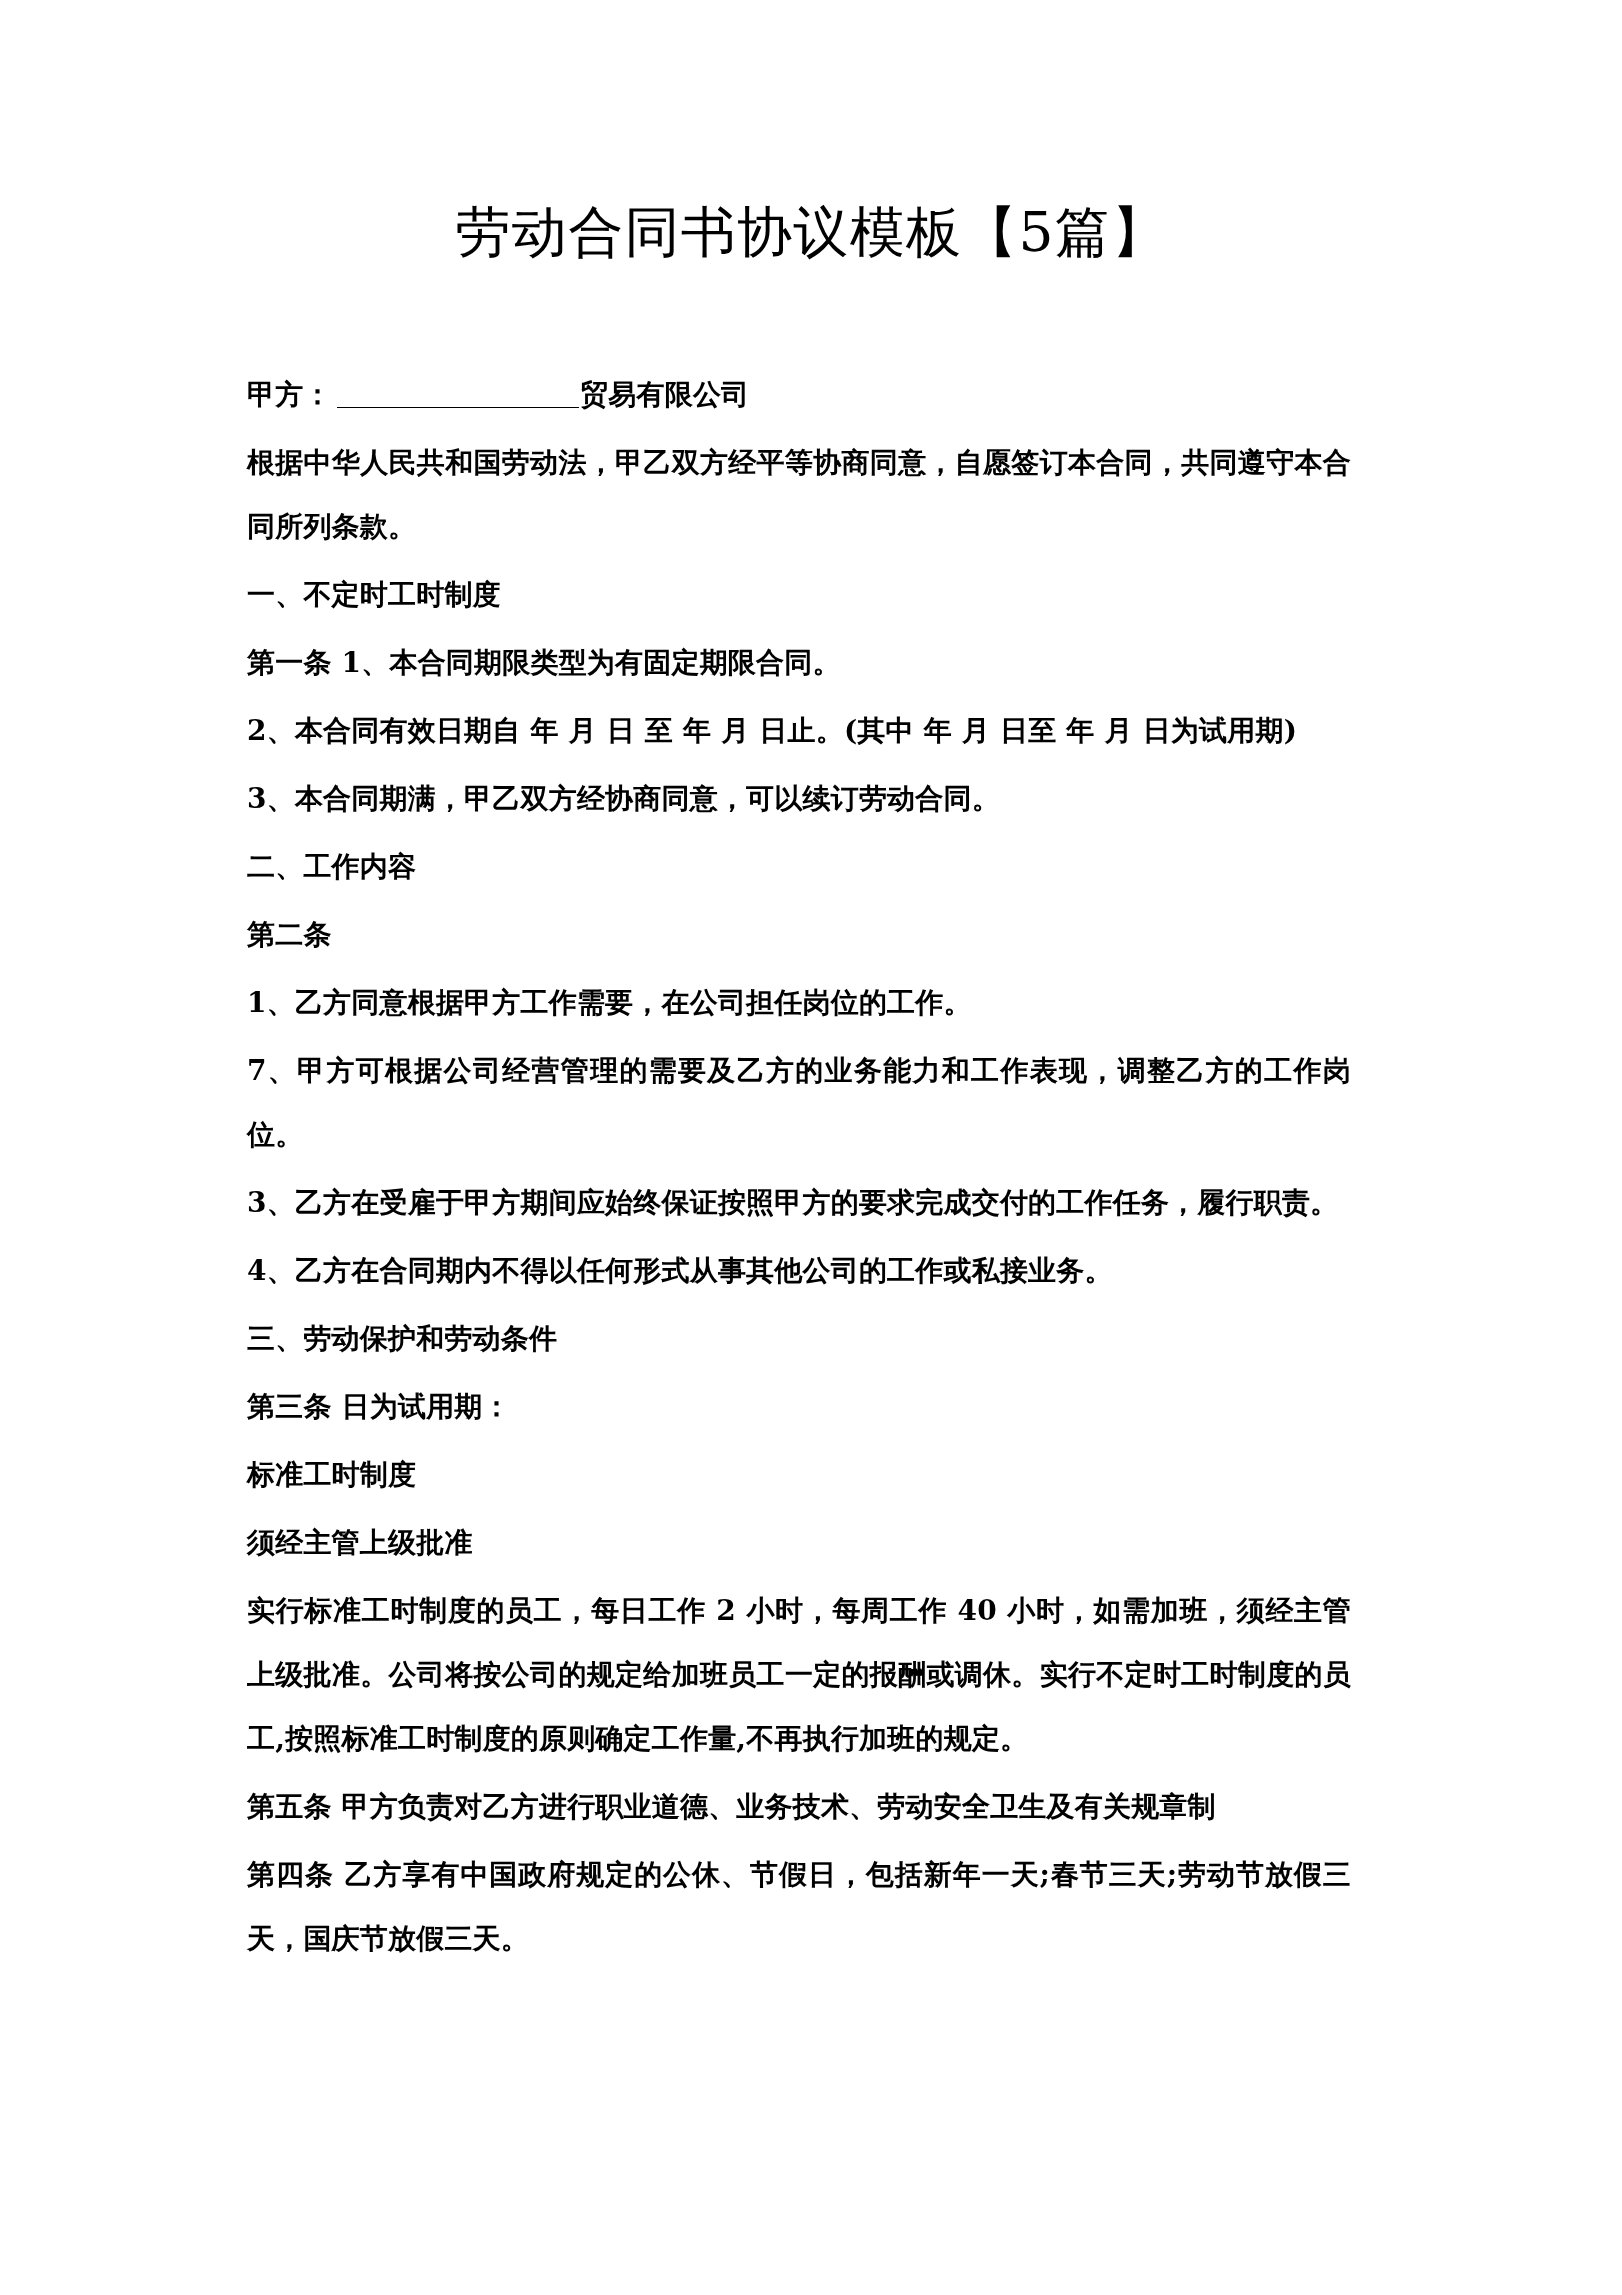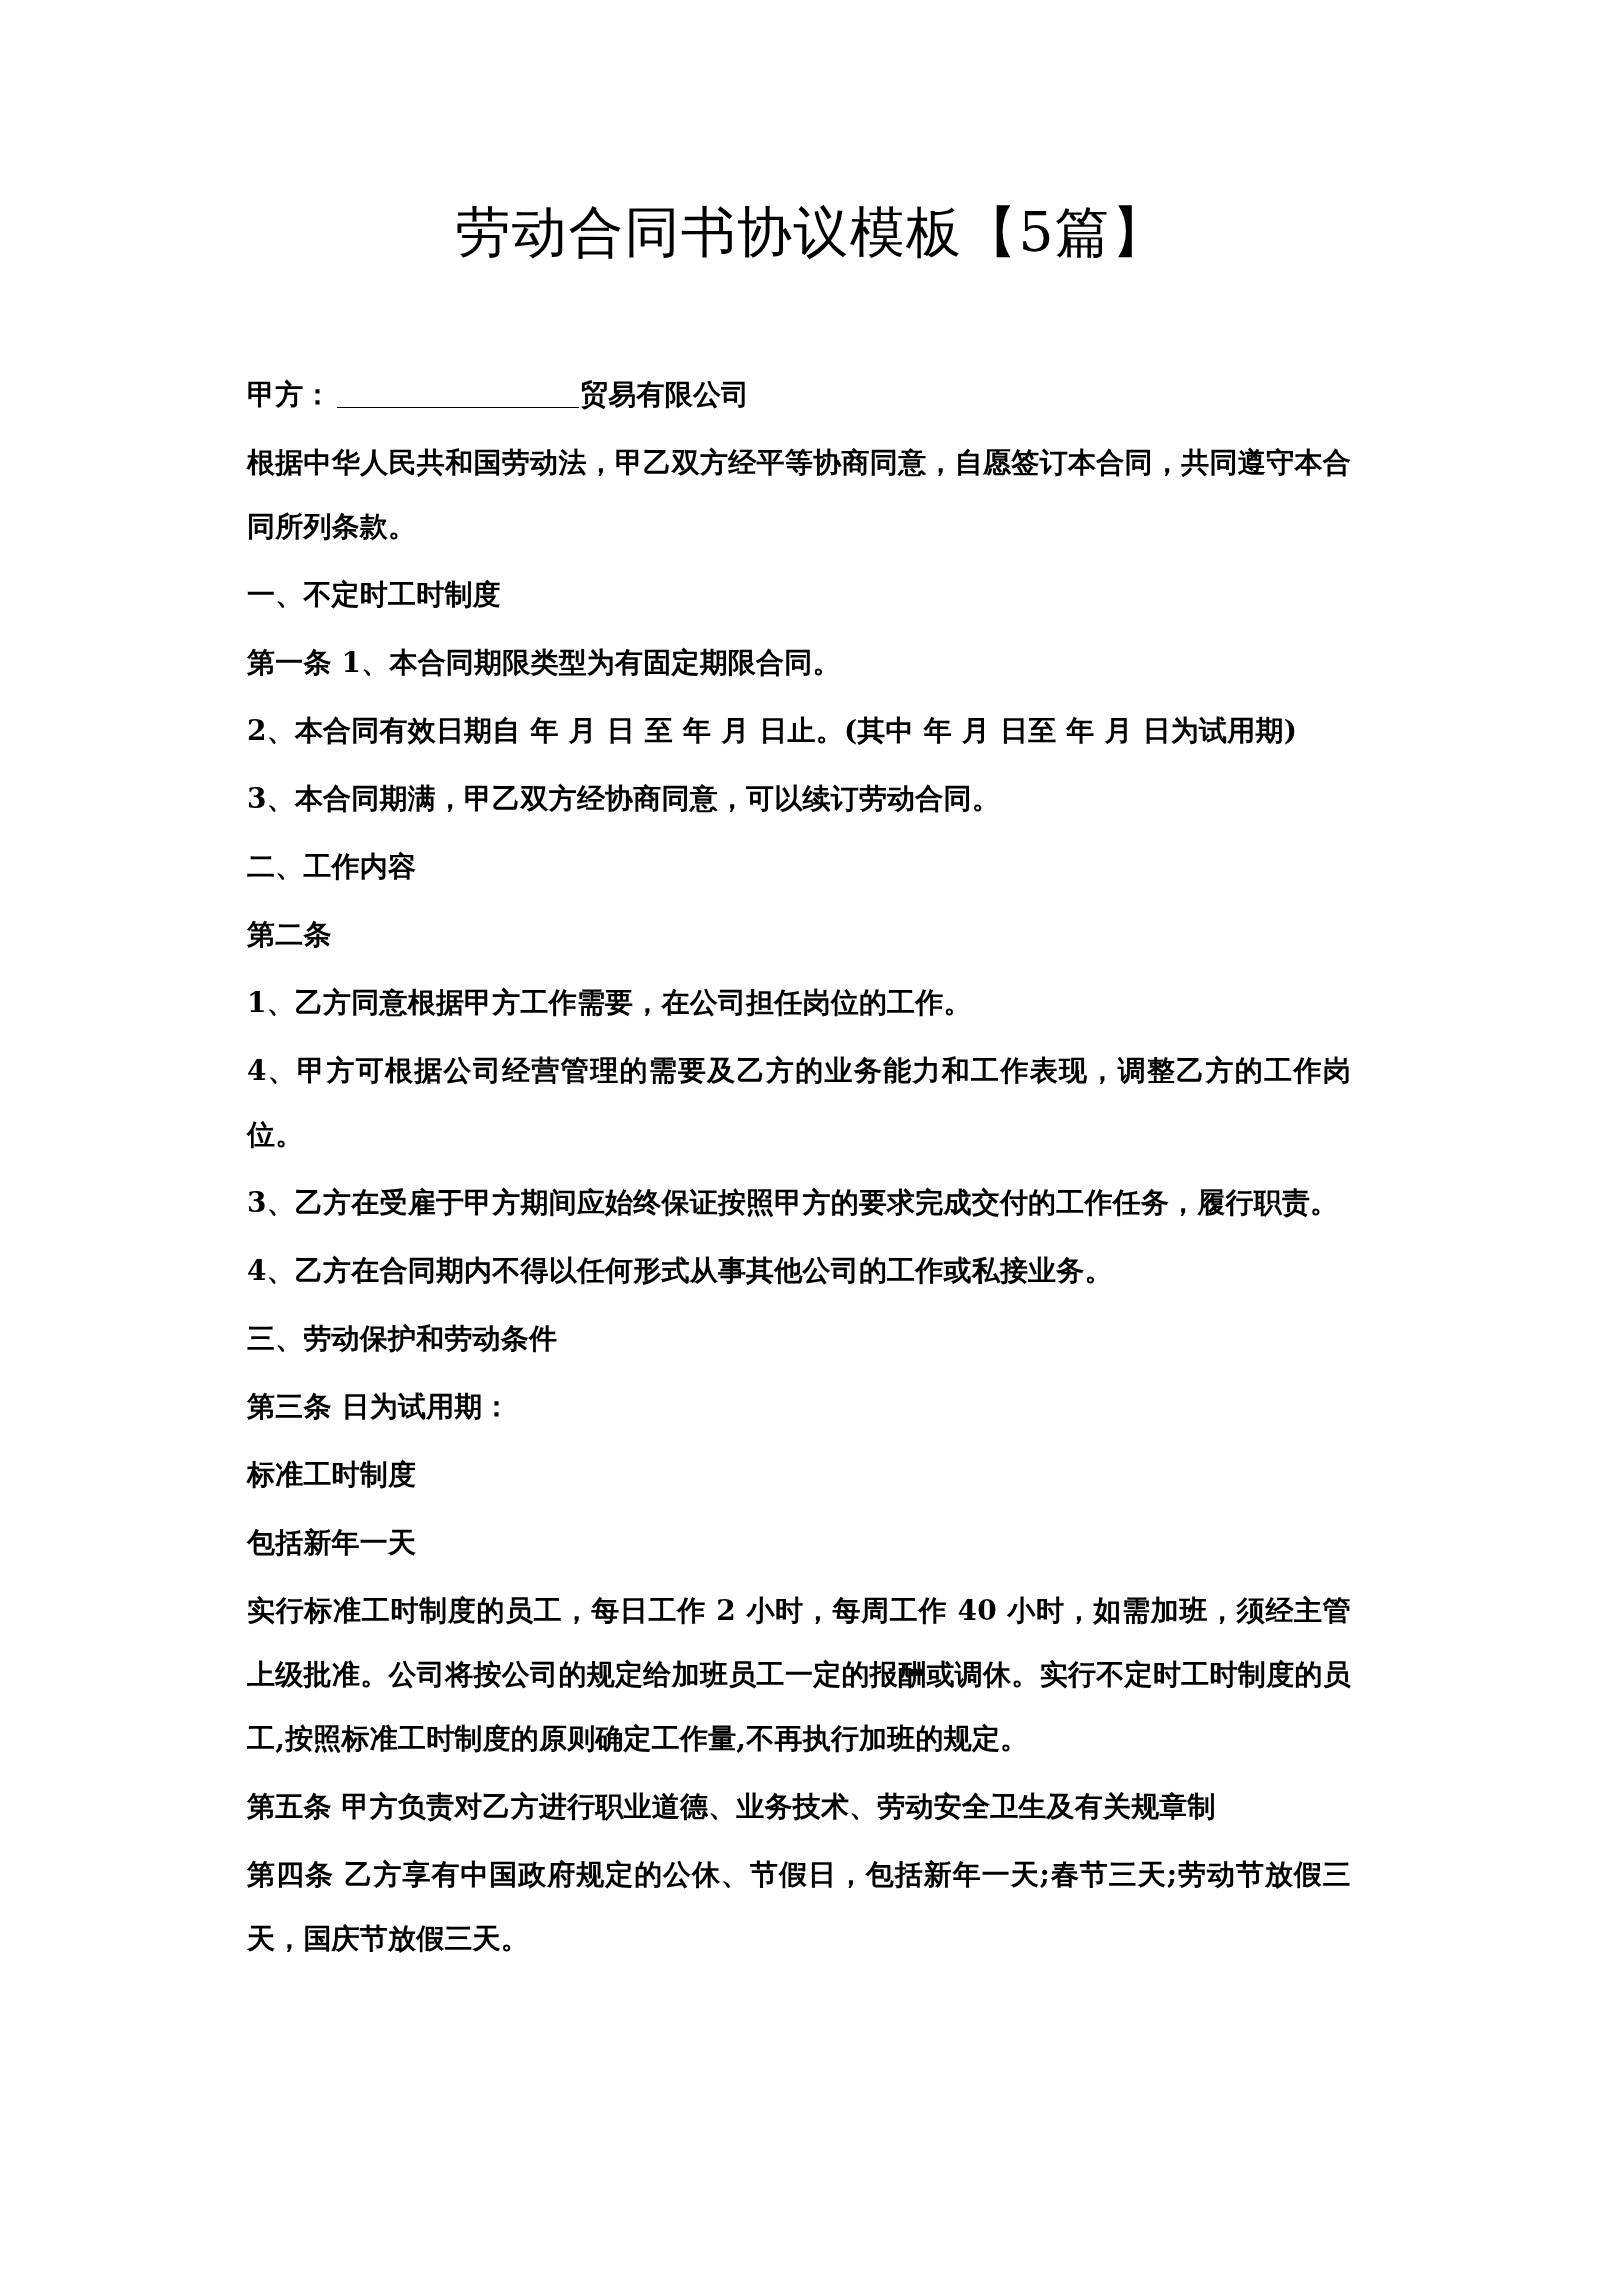--- a/index.html
+++ b/index.html
@@ -77,26 +77,26 @@
 
 
     <p class="para">根据中华人民共和国劳动法，甲乙双方经平等协商同意，自愿签订本合同，共同遵守本合同所列条款。</p>
     <p class="para">一、不定时工时制度</p>
     <p class="para">第一条 1、本合同期限类型为有固定期限合同。</p>
     <p class="para">2、本合同有效日期自 年 月 日 至 年 月 日止。(其中 年 月 日至 年 月 日为试用期)</p>
     <p class="para">3、本合同期满，甲乙双方经协商同意，可以续订劳动合同。</p>
     <p class="para">二、工作内容</p>
     <p class="para">第二条</p>
     <p class="para">1、乙方同意根据甲方工作需要，在公司担任岗位的工作。</p>
-    <p class="para">4、甲方可根据公司经营管理的需要及乙方的业务能力和工作表现，调整乙方的工作岗位。</p>
+    <p class="para">7、甲方可根据公司经营管理的需要及乙方的业务能力和工作表现，调整乙方的工作岗位。</p>
     <p class="para">3、乙方在受雇于甲方期间应始终保证按照甲方的要求完成交付的工作任务，履行职责。</p>
     <p class="para">4、乙方在合同期内不得以任何形式从事其他公司的工作或私接业务。</p>
     <p class="para">三、劳动保护和劳动条件</p>
     <p class="para">第三条  日为试用期：</p>
     <p class="para">标准工时制度</p>
-    <p class="para">包括新年一天</p>
+    <p class="para">须经主管上级批准</p>
     <p class="para">实行标准工时制度的员工，每日工作 2 小时，每周工作 40 小时，如需加班，须经主管上级批准。公司将按公司的规定给加班员工一定的报酬或调休。实行不定时工时制度的员工,按照标准工时制度的原则确定工作量,不再执行加班的规定。</p>
     <p class="para">第五条  甲方负责对乙方进行职业道德、业务技术、劳动安全卫生及有关规章制</p>
     <p class="para">第四条  乙方享有中国政府规定的公休、节假日，包括新年一天;春节三天;劳动节放假三天，国庆节放假三天。</p>
 
   </div>
 </div>
 
 
 </body></html>

